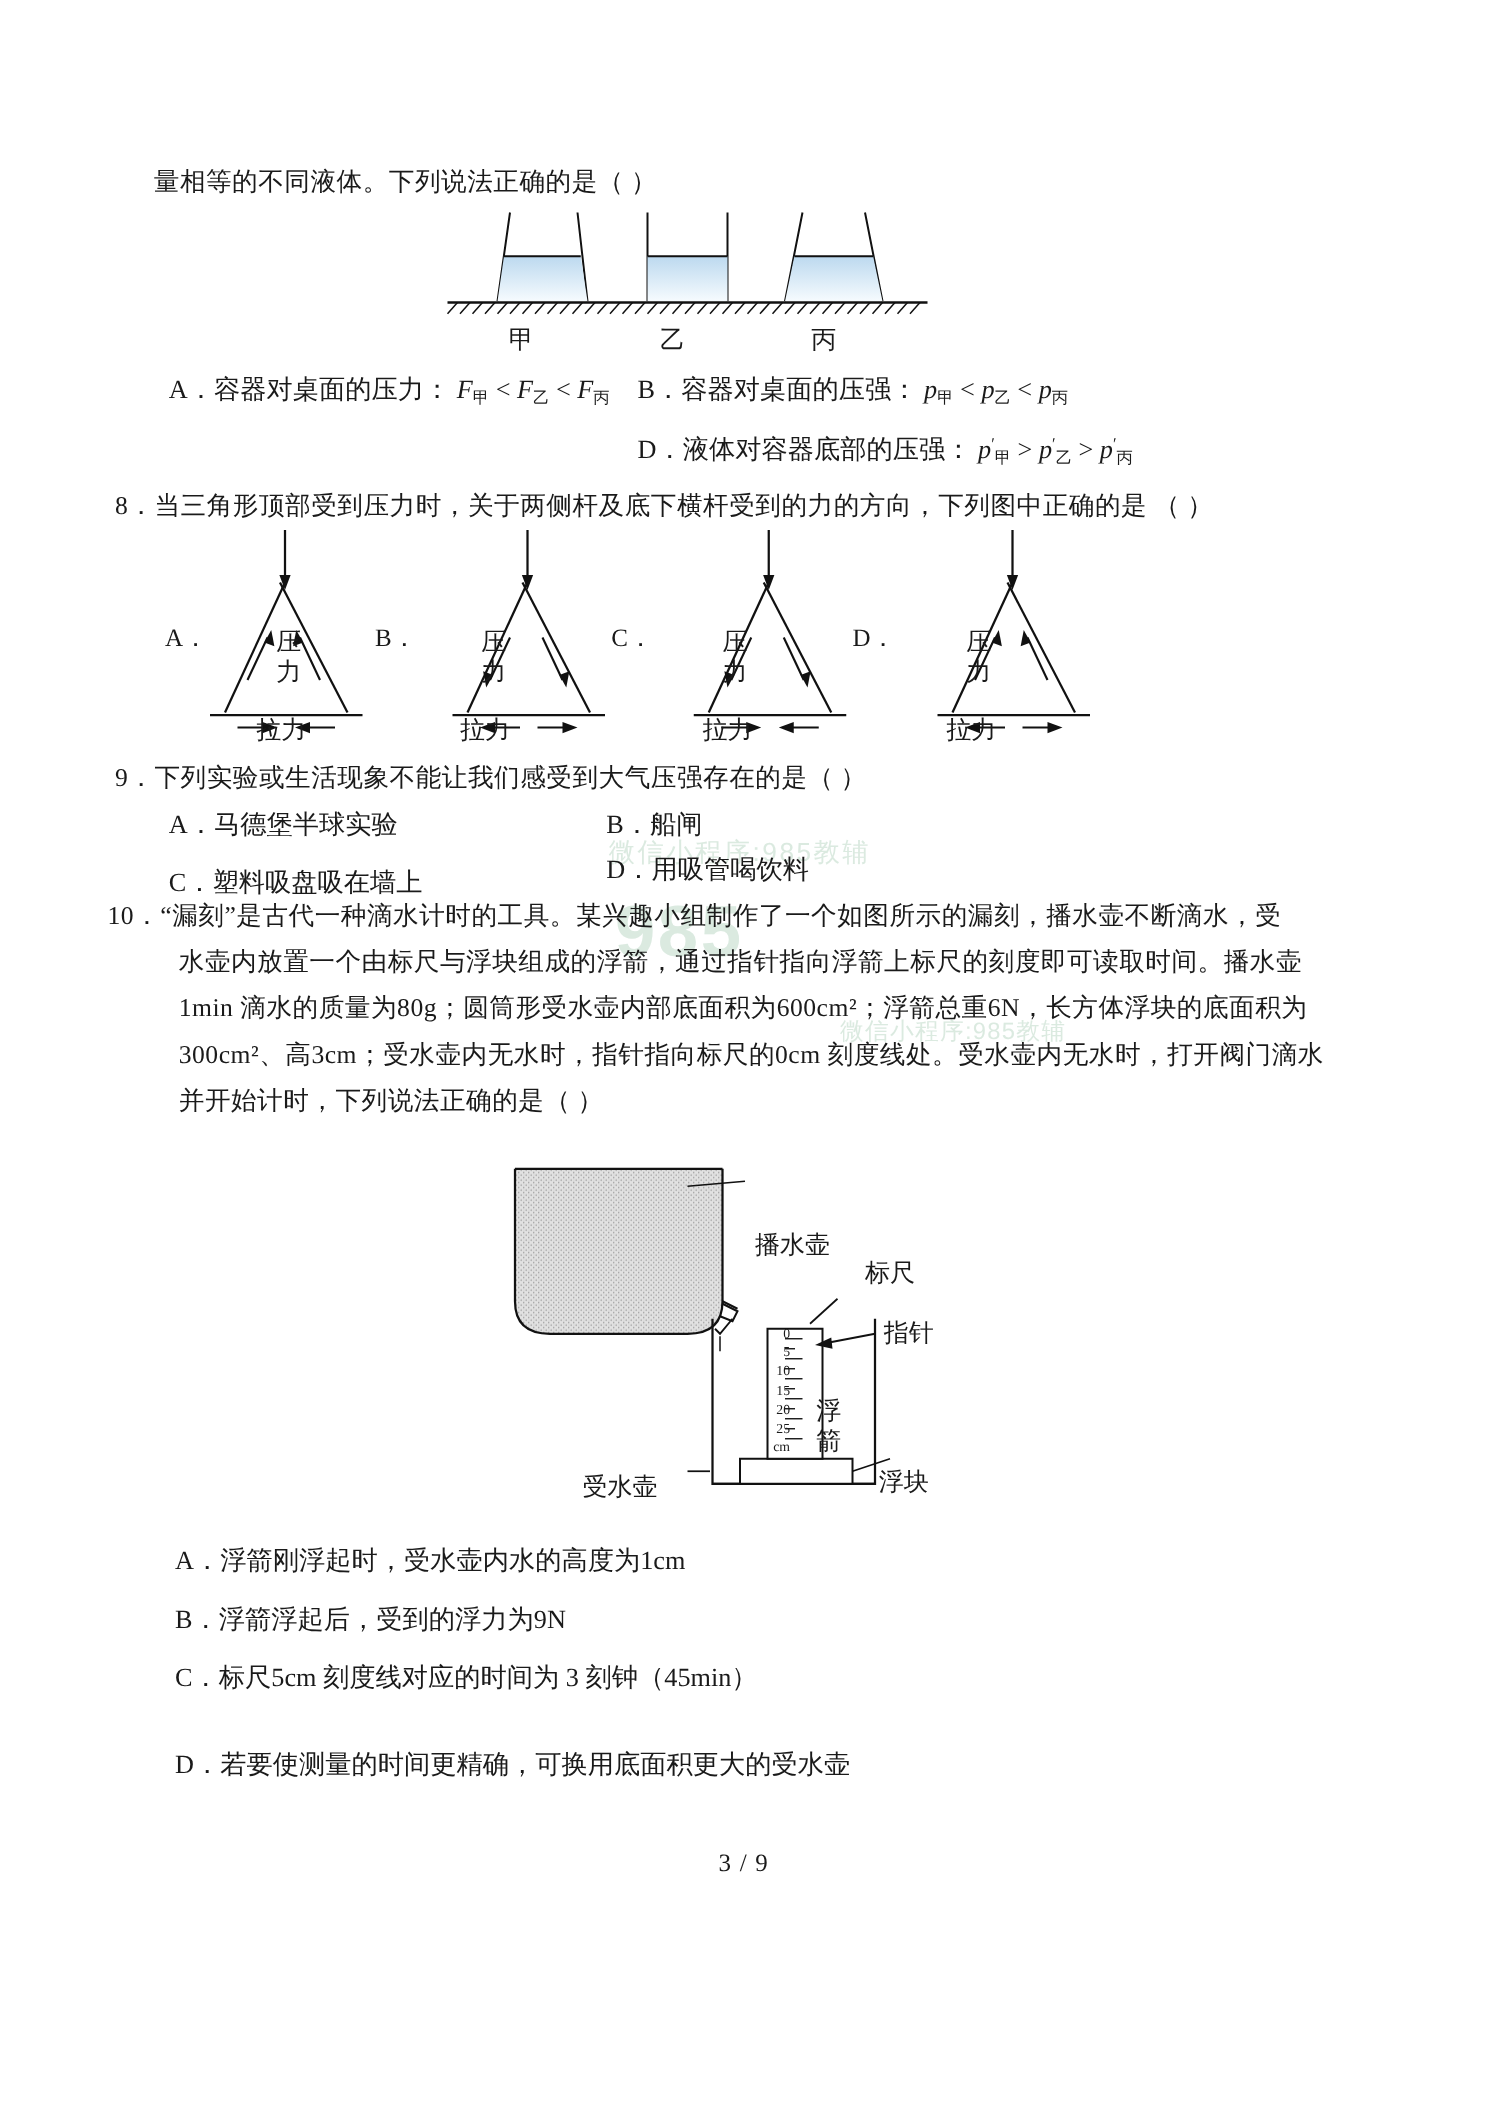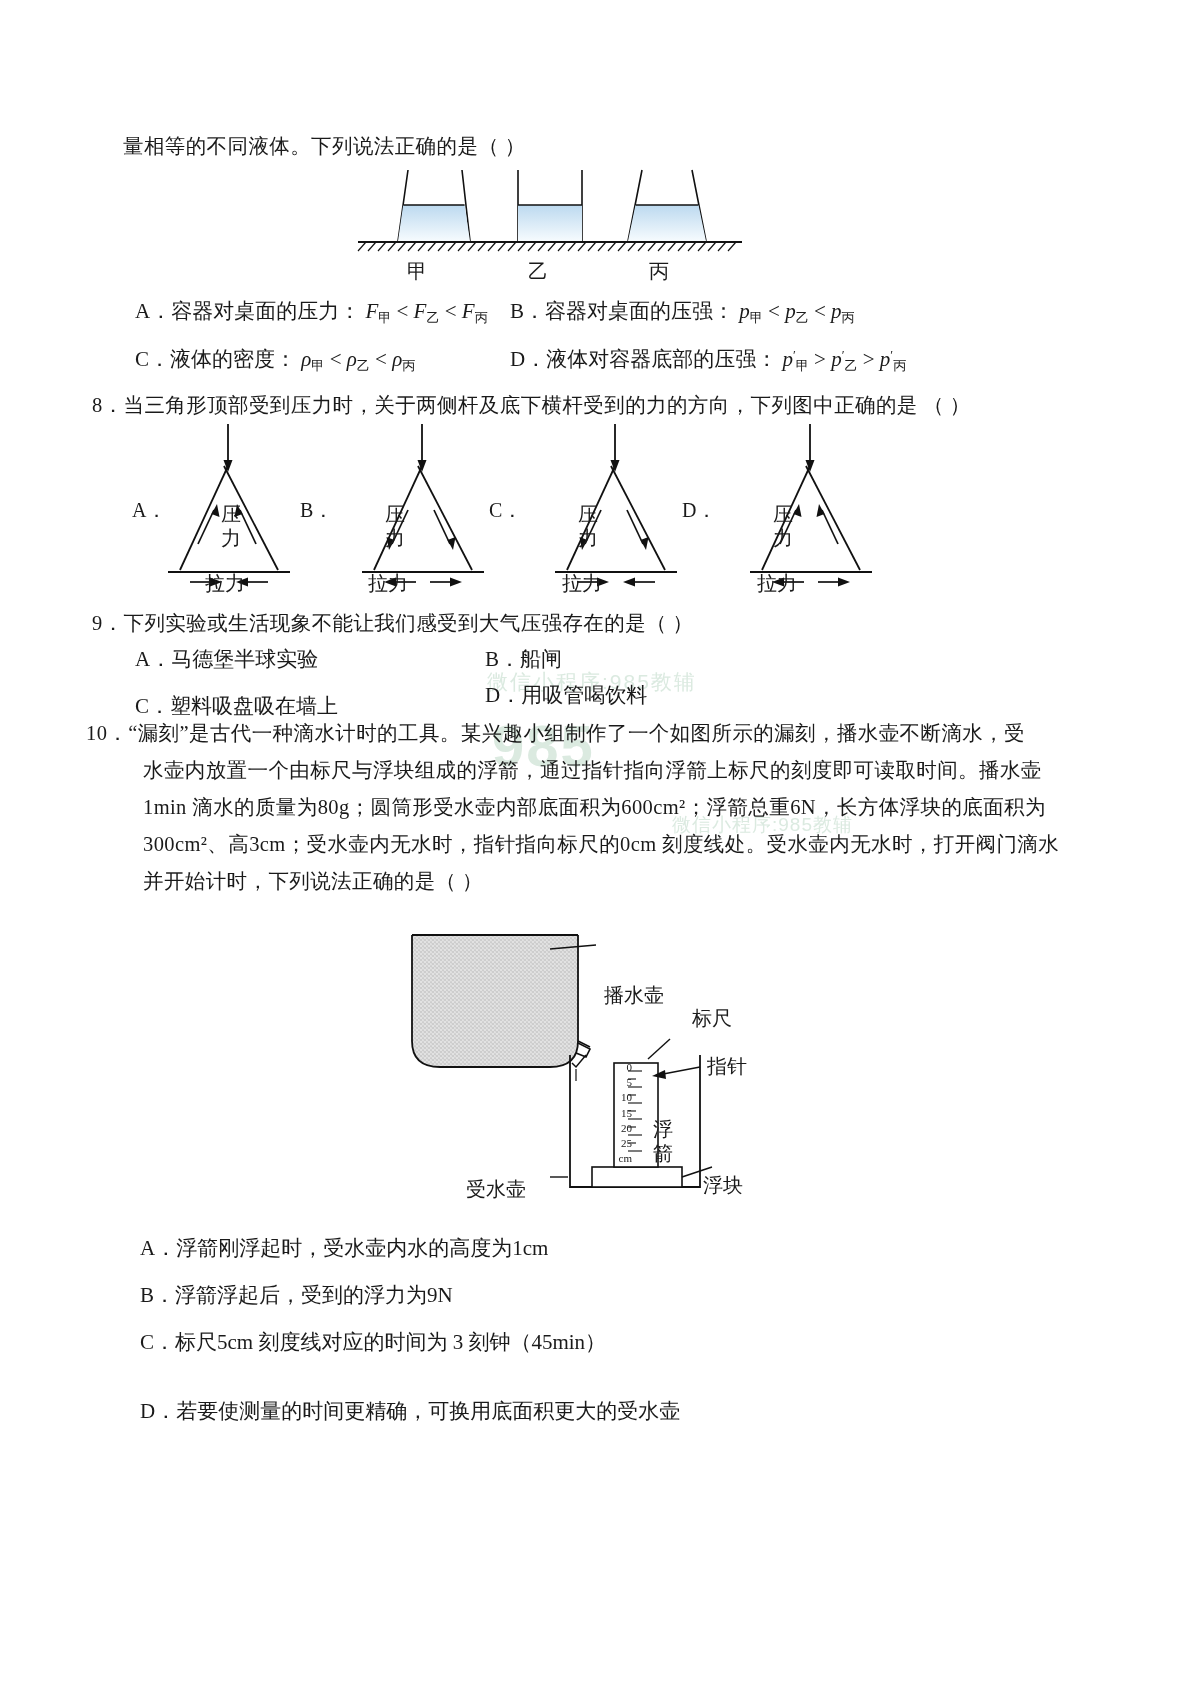--- a/index.html
+++ b/index.html
@@ -145,23 +145,20 @@
   <div class="cap" style="left:407px; top:258px;">甲</div>
   <div class="cap" style="left:528px; top:258px;">乙</div>
   <div class="cap" style="left:649px; top:258px;">丙</div>
 
   <div class="opt" style="left:135px; top:297px;">
     <span>A．</span><span>容器对桌面的压力：</span><span>&nbsp;<i>F</i><span class="sub">甲</span> &lt; <i>F</i><span class="sub">乙</span> &lt; <i>F</i><span class="sub">丙</span></span>
   </div>
   <div class="opt" style="left:510px; top:297px;">
     <span>B．</span><span>容器对桌面的压强：</span><span>&nbsp;<i>p</i><span class="sub">甲</span> &lt; <i>p</i><span class="sub">乙</span> &lt; <i>p</i><span class="sub">丙</span></span>
   </div>
-  <div class="opt" style="left:135px; top:345px;">
-    <span>C．</span><span>液体的密度：</span><span>&nbsp;<i>ρ</i><span class="sub">甲</span> &lt; <i>ρ</i><span class="sub">乙</span> &lt; <i>ρ</i><span class="sub">丙</span></span>
-  </div>
   <div class="opt" style="left:510px; top:345px;">
     <span>D．</span><span>液体对容器底部的压强：</span><span>&nbsp;<i>p</i><span class="sup">′</span><span class="sub">甲</span> &gt; <i>p</i><span class="sup">′</span><span class="sub">乙</span> &gt; <i>p</i><span class="sup">′</span><span class="sub">丙</span></span>
   </div>
 
   <div class="qline line" style="left:92px; top:390px;">
     <span class="qnum">8．</span><span>当三角形顶部受到压力时，关于两侧杆及底下横杆受到的力的方向，下列图中正确的是 （        ）</span>
   </div>
 
   <div class="fig" style="left:128px; top:422px;">
     <svg width="175" height="172" viewBox="0 0 175 172">
@@ -369,14 +366,15 @@
   <div class="opt" style="left:140px; top:1281px;">
     <span>B．</span><span>浮箭浮起后，受到的浮力为9N</span>
   </div>
   <div class="opt" style="left:140px; top:1328px;">
     <span>C．</span><span>标尺5cm 刻度线对应的时间为 3 刻钟（45min）</span>
   </div>
   <div class="opt" style="left:140px; top:1397px;">
     <span>D．</span><span>若要使测量的时间更精确，可换用底面积更大的受水壶</span>
   </div>
 
+  <div class="footer" style="top:1480px;">3 / 9</div>
 
 </div>
 
 </body></html>

